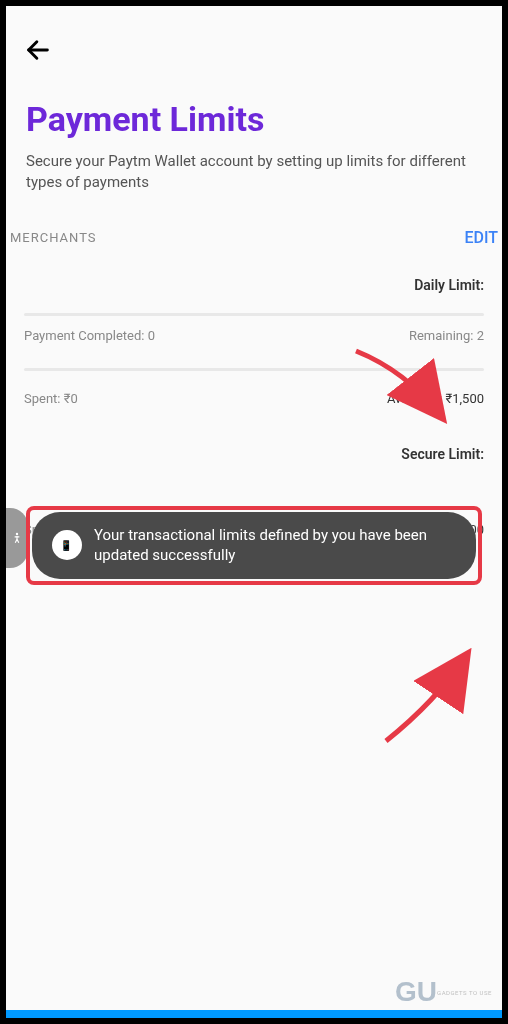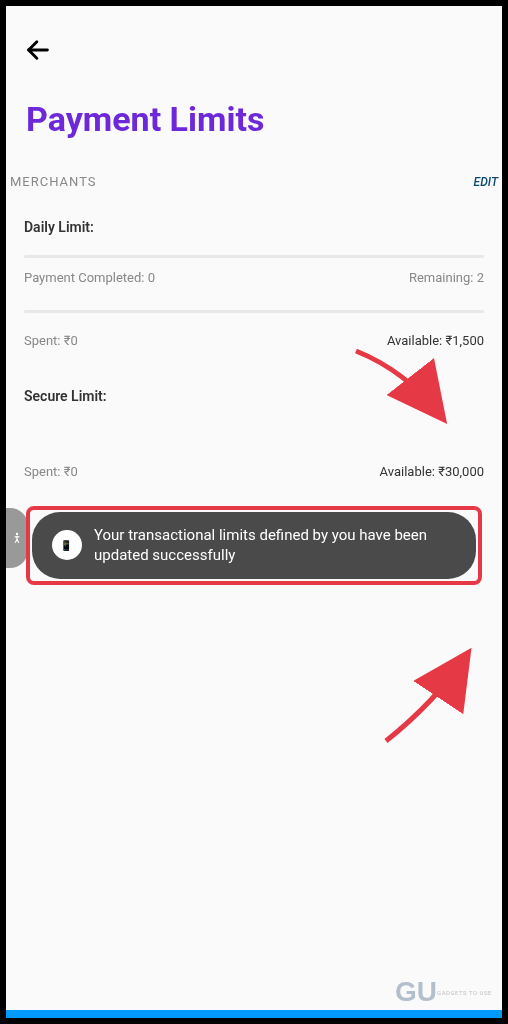--- a/index.html
+++ b/index.html
@@ -6,23 +6,23 @@
     body { width: 508px; height: 1024px; background: #fff; position: relative; overflow: hidden; }
     .frame { border: 6px solid #000; width: 100%; height: 100%; position: relative; background: #fafafa; }
     .header { padding: 30px 18px 0 18px; }
     .back-btn { width: 28px; height: 28px; cursor: pointer; }
     .back-btn svg { width: 100%; height: 100%; }
     .title { font-size: 34px; font-weight: 700; color: #6d28d9; margin-top: 35px; padding: 0 2px; }
     .subtitle { font-size: 15px; color: #555; margin-top: 12px; line-height: 1.4; padding: 0 2px; }
     .section { margin-top: 35px; }
     .section-header { display: flex; justify-content: space-between; align-items: center; padding: 0 4px; }
     .section-label { font-size: 13px; color: #888; letter-spacing: 1px; }
-    .edit-btn { font-size: 12px; color: #0c4a6e; font-weight: 500; cursor: pointer; font-style: italic; }
+    .edit-btn { font-size: 16px; color: #3b82f6; font-weight: 500; cursor: pointer; }
     .limit-block { padding: 0 18px; margin-top: 30px; }
-    .limit-title { font-size: 14px; font-weight: 600; color: #333; margin-bottom: 20px; }
+    .limit-title { font-size: 14px; font-weight: 600; color: #333; margin-bottom: 20px; text-align: right; }
     .progress { height: 3px; background: #e8e8e8; border-radius: 2px; margin-bottom: 12px; }
     .row { display: flex; justify-content: space-between; font-size: 13px; color: #888; }
     .row2 { display: flex; justify-content: space-between; font-size: 13px; color: #333; margin-top: 20px; }
     .row2 .left { color: #888; }
     .row2 .right { color: #333; }
     .toast-wrap { position: absolute; top: 500px; left: 20px; right: 20px; border: 4px solid #e63946; border-radius: 8px; padding: 2px; }
     .toast { background: #4a4a4a; border-radius: 28px; padding: 13px 20px; display: flex; align-items: center; gap: 12px; }
     .toast-icon { width: 30px; height: 30px; background: #fff; border-radius: 50%; flex-shrink: 0; display: flex; align-items: center; justify-content: center; font-size: 10px; }
     .toast-text { color: #fff; font-size: 15px; line-height: 1.35; }
     .accessibility-tab { position: absolute; left: 0; top: 502px; width: 22px; height: 60px; background: #999; border-radius: 0 18px 18px 0; display: flex; align-items: center; justify-content: center; }
@@ -40,20 +40,21 @@
 
 <div class="frame">
   <div class="header">
     <div class="back-btn">
       <svg viewBox="0 0 24 24" fill="none" stroke="#000" stroke-width="2.5" stroke-linecap="round" stroke-linejoin="round">
         <line x1="20" y1="12" x2="4" y2="12"></line>
         <polyline points="11 5 4 12 11 19"></polyline>
       </svg>
     </div>
     <h1 class="title">Payment Limits</h1>
+    <p class="subtitle">Secure your Paytm Wallet account by setting up limits for different types of payments</p>
   </div>
 
   <div class="section">
     <div class="section-header">
       <span class="section-label">MERCHANTS</span>
       <span class="edit-btn">EDIT</span>
     </div>
 
     <div class="limit-block">
       <div class="limit-title">Daily Limit:</div>

